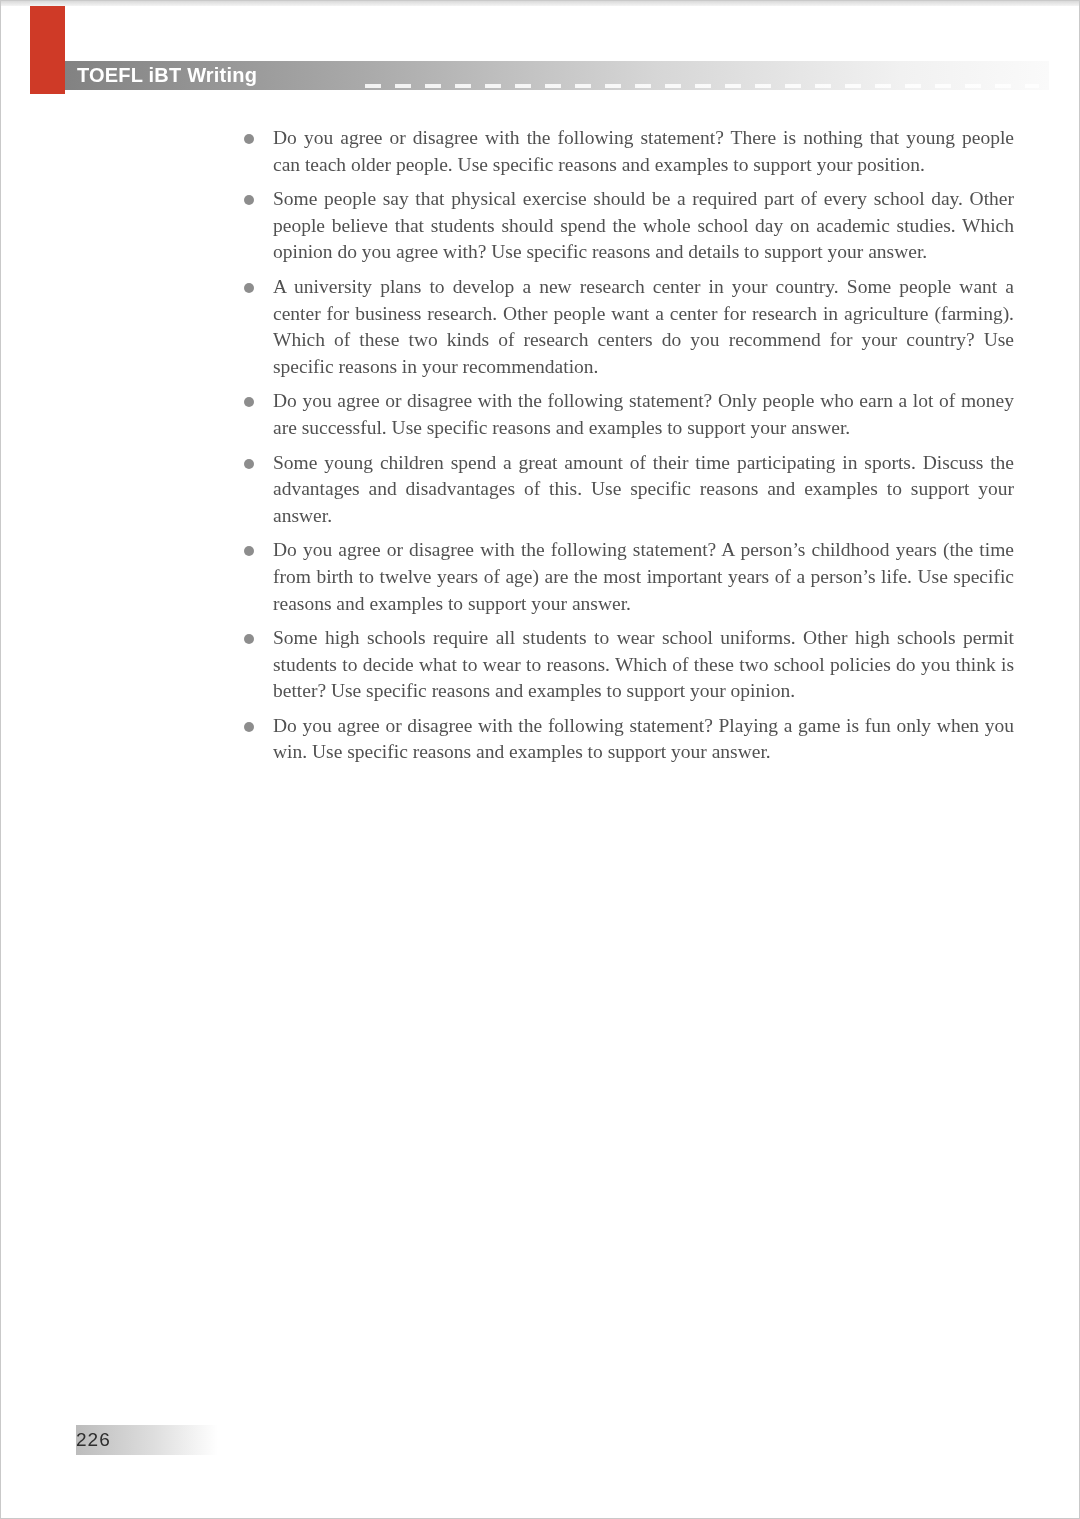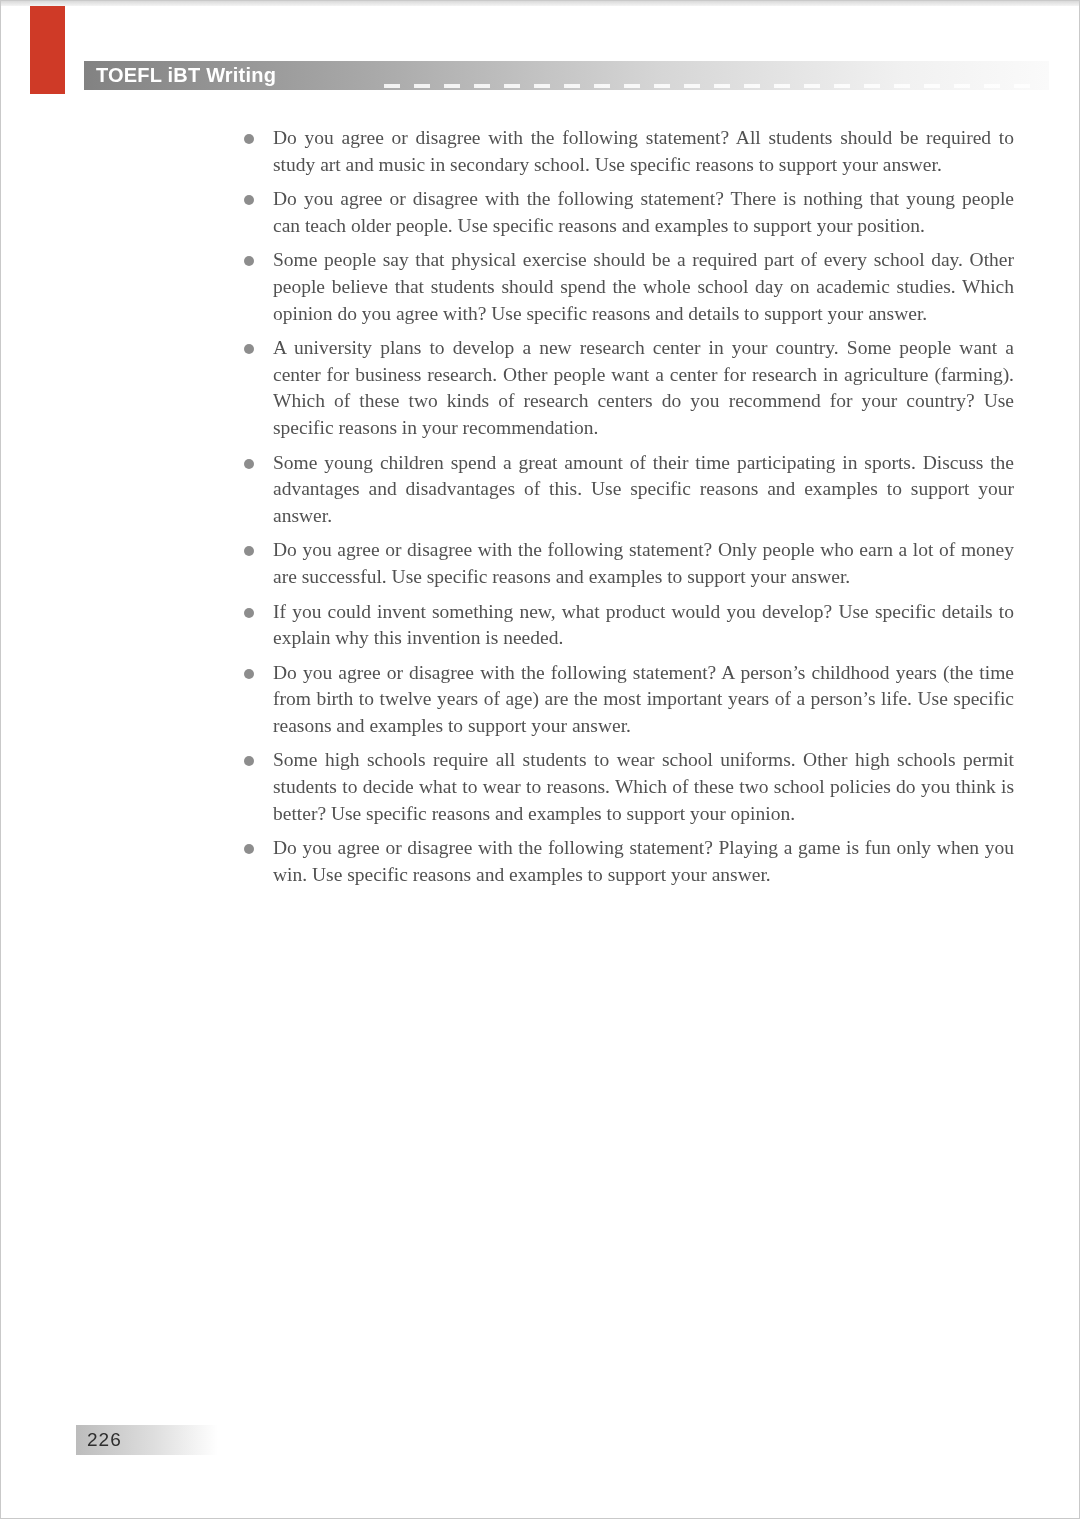--- a/index.html
+++ b/index.html
@@ -37,21 +37,20 @@
   
   .header-bar {
     position: absolute;
     left: 64px;
     top: 60px;
     right: 30px;
     height: 29px;
     background: linear-gradient(to right, #828282 0%, #a9a9a9 30%, #d6d6d6 60%, #f1f1f1 85%, #fafafa 100%);
     display: flex;
     align-items: center;
-    margin-left: 19px;
   }
   .header-bar::after {
     content: "";
     position: absolute;
     left: 300px;
     right: 10px;
     bottom: 2px;
     height: 4px;
     background: repeating-linear-gradient(to right,
       rgba(255,255,255,0.85) 0 16px,
@@ -105,65 +104,56 @@
     width: 142px;
     height: 30px;
     background: linear-gradient(to right, #bcbcbc 0%, #dedede 55%, #ffffff 100%);
     display: flex;
     align-items: center;
   }
   .page-number {
     font-family: "Liberation Sans", sans-serif;
     font-size: 19px;
     color: #2e2e2e;
-    padding-left: 11px;
     letter-spacing: 1px;
   }
 </style>
 </head>
 <body>
 
 <div class="page">
 
   <div class="top-edge"></div>
 
   <div class="red-strip"></div>
 
   <div class="header-bar">
     <span class="header-title">TOEFL iBT Writing</span>
   </div>
 
   <ul class="prompt-list">
     <li class="prompt">
       <span class="bullet"></span>
-      <span class="prompt-text">Do you agree or disagree with the following statement? All students should be required to study art and music in secondary school. Use specific reasons to support your answer.</span>
-    </li>
-    <li class="prompt">
-      <span class="bullet"></span>
       <span class="prompt-text">Do you agree or disagree with the following statement? There is nothing that young people can teach older people. Use specific reasons and examples to support your position.</span>
     </li>
     <li class="prompt">
       <span class="bullet"></span>
       <span class="prompt-text">Some people say that physical exercise should be a required part of every school day. Other people believe that students should spend the whole school day on academic studies. Which opinion do you agree with? Use specific reasons and details to support your answer.</span>
     </li>
     <li class="prompt">
       <span class="bullet"></span>
       <span class="prompt-text">A university plans to develop a new research center in your country. Some people want a center for business research. Other people want a center for research in agriculture (farming). Which of these two kinds of research centers do you recommend for your country? Use specific reasons in your recommendation.</span>
     </li>
     <li class="prompt">
       <span class="bullet"></span>
-      <span class="prompt-text">Some young children spend a great amount of their time participating in sports. Discuss the advantages and disadvantages of this. Use specific reasons and examples to support your answer.</span>
-    </li>
-    <li class="prompt">
-      <span class="bullet"></span>
       <span class="prompt-text">Do you agree or disagree with the following statement? Only people who earn a lot of money are successful. Use specific reasons and examples to support your answer.</span>
     </li>
     <li class="prompt">
       <span class="bullet"></span>
-      <span class="prompt-text">If you could invent something new, what product would you develop? Use specific details to explain why this invention is needed.</span>
+      <span class="prompt-text">Some young children spend a great amount of their time participating in sports. Discuss the advantages and disadvantages of this. Use specific reasons and examples to support your answer.</span>
     </li>
     <li class="prompt">
       <span class="bullet"></span>
       <span class="prompt-text">Do you agree or disagree with the following statement? A person’s childhood years (the time from birth to twelve years of age) are the most important years of a person’s life. Use specific reasons and examples to support your answer.</span>
     </li>
     <li class="prompt">
       <span class="bullet"></span>
       <span class="prompt-text">Some high schools require all students to wear school uniforms. Other high schools permit students to decide what to wear to reasons. Which of these two school policies do you think is better? Use specific reasons and examples to support your opinion.</span>
     </li>
     <li class="prompt">

